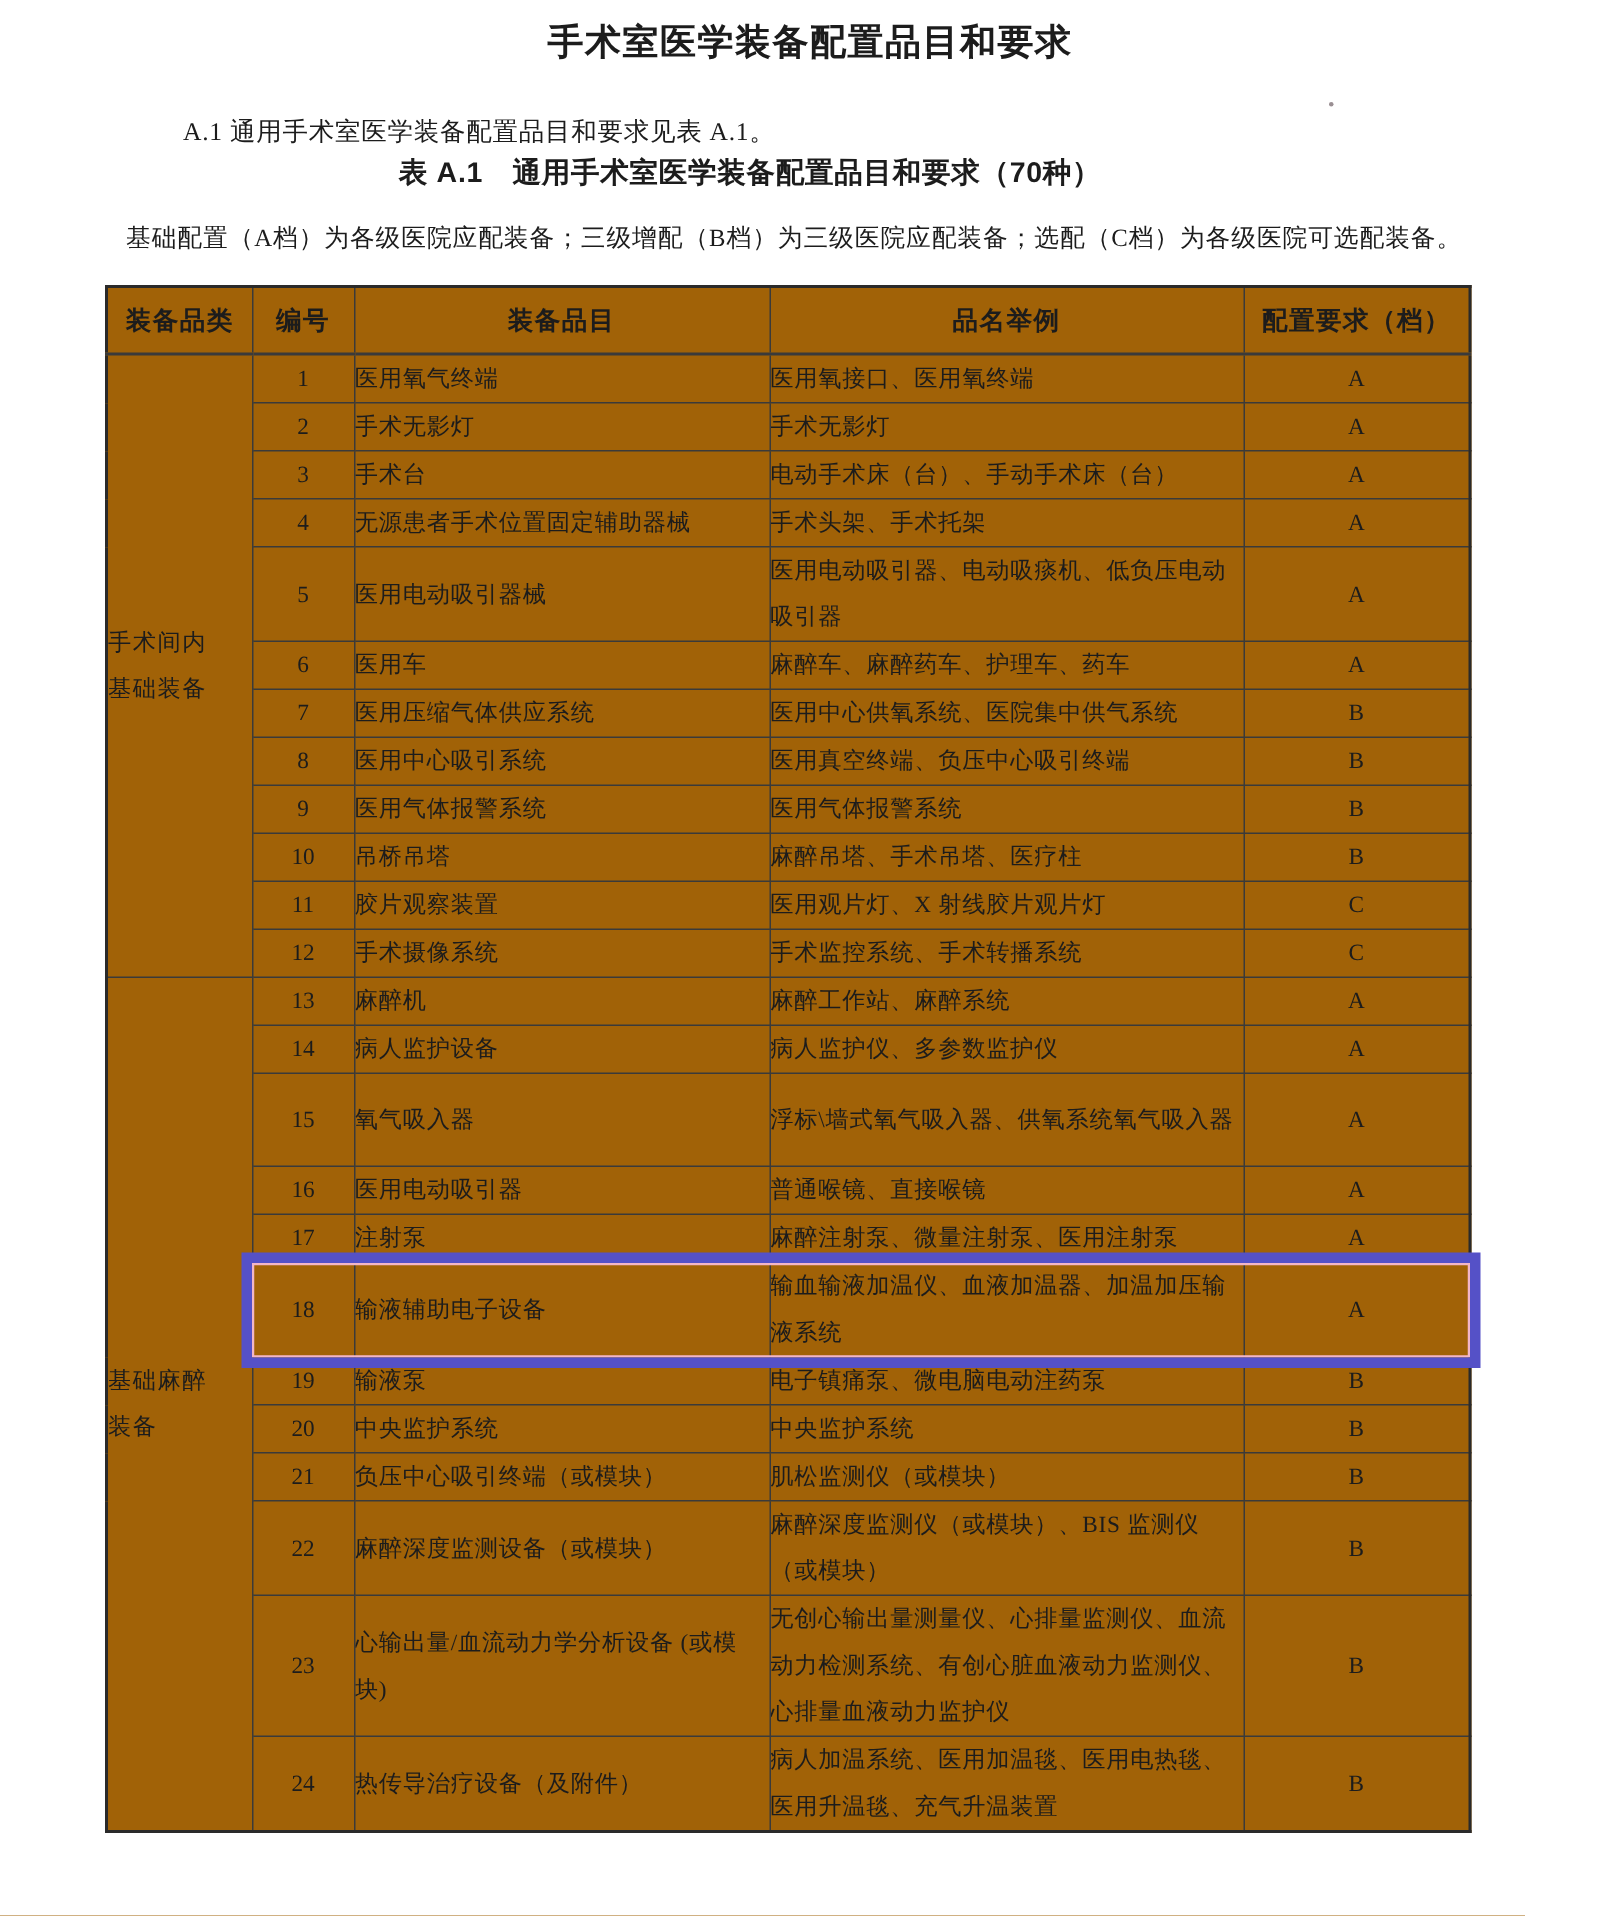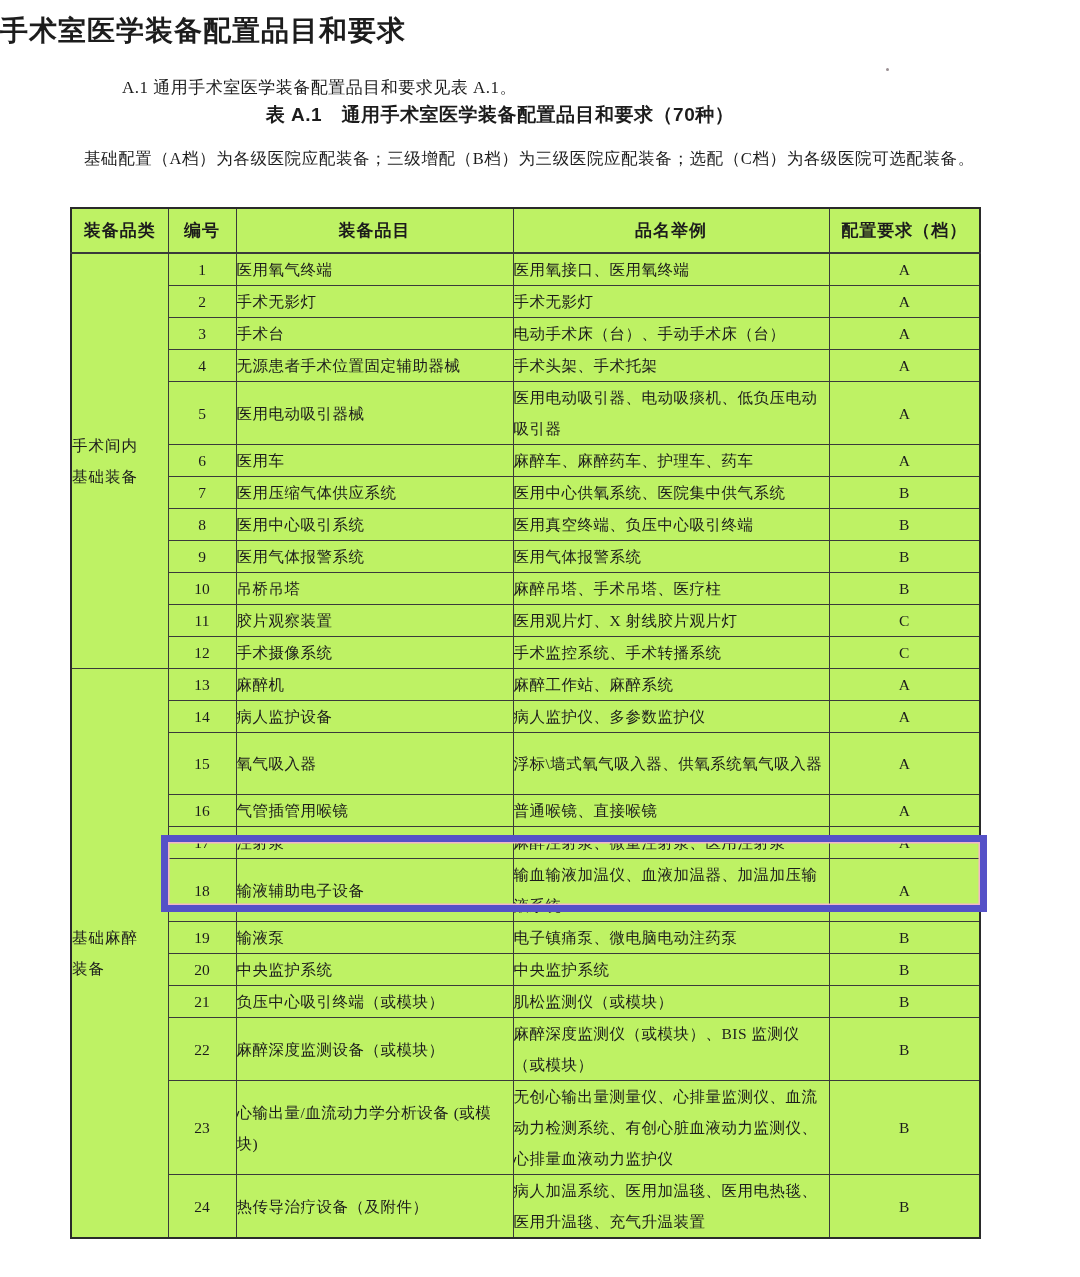--- a/index.html
+++ b/index.html
@@ -3,45 +3,45 @@
 <meta charset="utf-8">
 <style>
   html,body{margin:0;padding:0;}
   body{
     width:1080px;height:1277px;background:#ffffff;position:relative;
     font-family:"Liberation Serif","DejaVu Serif",serif;
     color:#1c1c1c;
     -webkit-font-smoothing:antialiased;
   }
   .doc-title{
-    position:absolute;top:12px;left:0;width:1080px;
-    font-family:"Liberation Sans","DejaVu Sans",sans-serif;
-    font-size:28px;font-weight:700;letter-spacing:1px;
+    position:absolute;top:12px;left:0;width:1080px;text-align:center;
+    font-family:"Liberation Sans","DejaVu Sans",sans-serif;
+    font-size:24px;font-weight:700;letter-spacing:1px;
   }
   .intro{
     position:absolute;top:60px;left:122px;
     font-size:17px;font-weight:500;letter-spacing:0.5px;margin-top:16px;
   }
   .table-title{
     position:absolute;top:102px;left:0;width:1000px;text-align:center;
     font-family:"Liberation Sans","DejaVu Sans",sans-serif;
     font-size:19px;font-weight:700;letter-spacing:0.5px;
   }
   .note{
     position:absolute;top:148px;left:84px;width:930px;
     font-size:16.5px;letter-spacing:0.6px;
   }
   .speck{
     position:absolute;top:68px;left:886px;width:3px;height:3px;
     background:#9a8f93;border-radius:50%;
   }
   table.equip{
-    position:absolute;top:207px;left:70px;
+    position:absolute;top:190px;left:70px;
     border-collapse:collapse;table-layout:fixed;width:909px;
-    background:#bef264;
+    background:#a16207;
   }
   table.equip td, table.equip th{
     border:1.5px solid #3a3a3a;
     font-size:15.5px;font-weight:400;
     line-height:31px;
     padding:0;margin:0;
     vertical-align:middle;
     overflow:hidden;
   }
   table.equip{border:2px solid #2a2a2a;}
@@ -185,21 +185,21 @@
         <td class="grade-cell">A</td>
       </tr>
       <tr style="height: 62px;">
         <td class="num-cell">15</td>
         <td class="item-cell">氧气吸入器</td>
         <td class="ex-cell">浮标\墙式氧气吸入器、供氧系统氧气吸入器</td>
         <td class="grade-cell grade-top">A</td>
       </tr>
       <tr style="height: 31px; margin-top: 16px;">
         <td class="num-cell">16</td>
-        <td class="item-cell">气管插管用喉镜</td>
+        <td class="item-cell">医用电动吸引器</td>
         <td class="ex-cell">普通喉镜、直接喉镜</td>
         <td class="grade-cell">A</td>
       </tr>
       <tr style="height: 31px;">
         <td class="num-cell">17</td>
         <td class="item-cell">注射泵</td>
         <td class="ex-cell">麻醉注射泵、微量注射泵、医用注射泵</td>
         <td class="grade-cell">A</td>
       </tr>
       <tr id="hl-row" style="height: 62px;">

